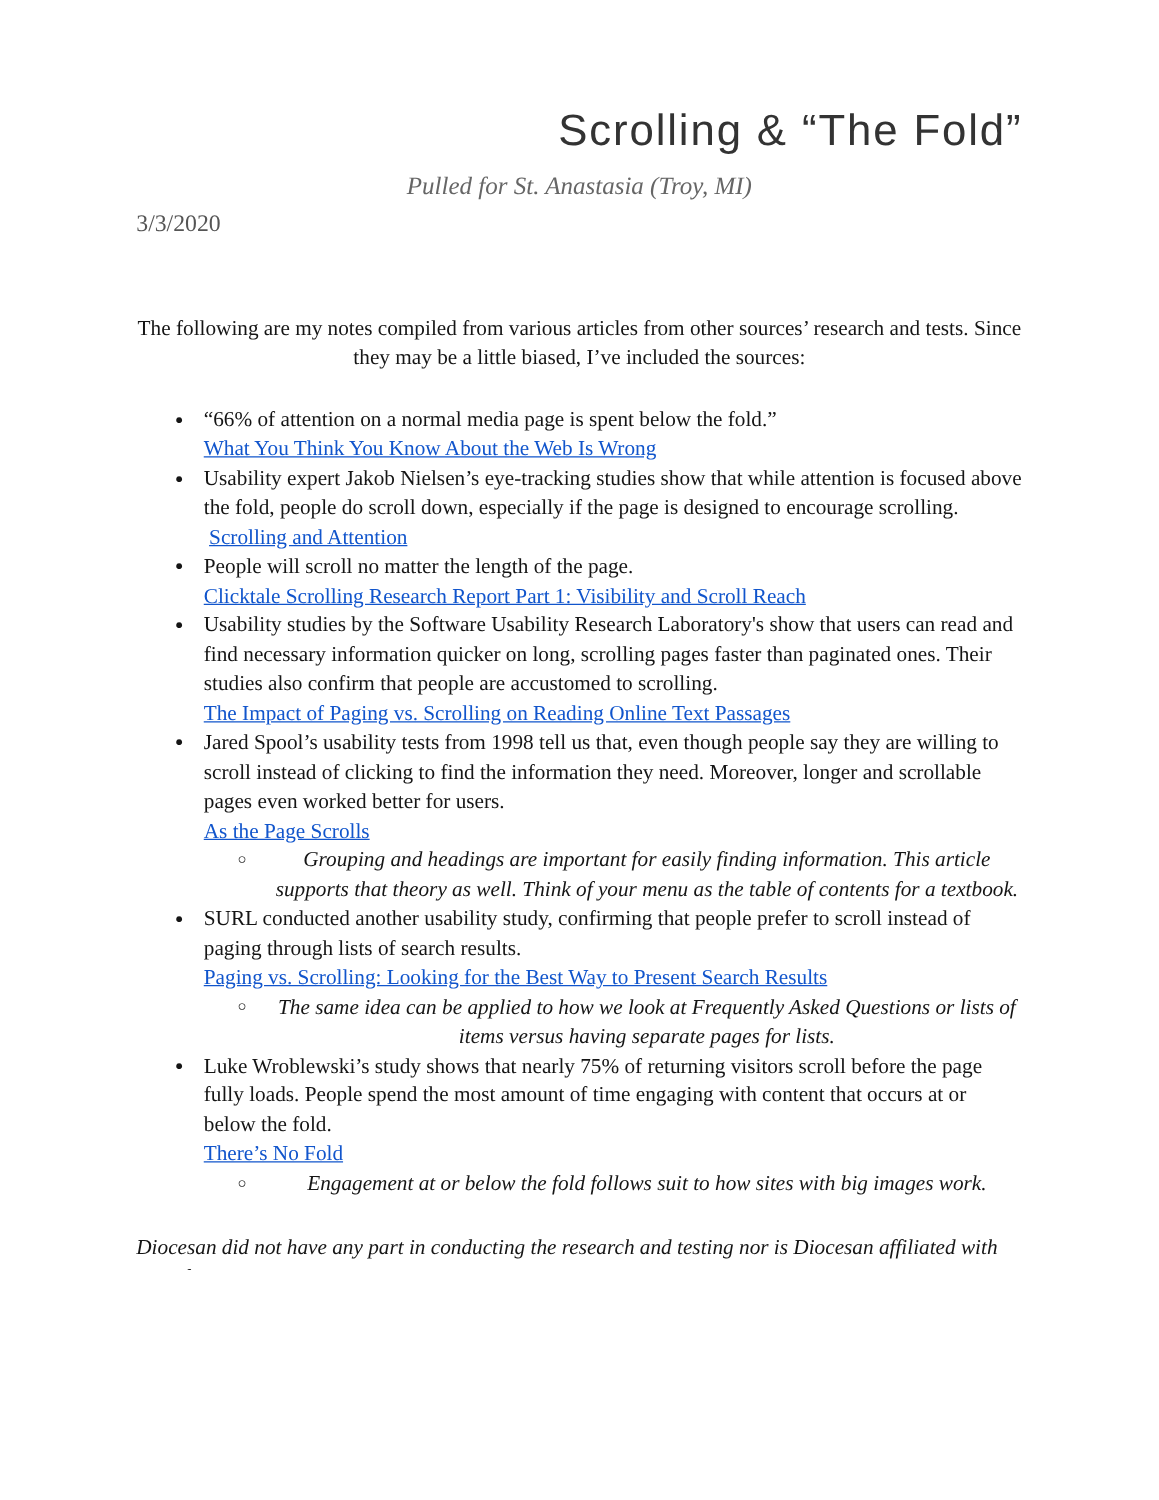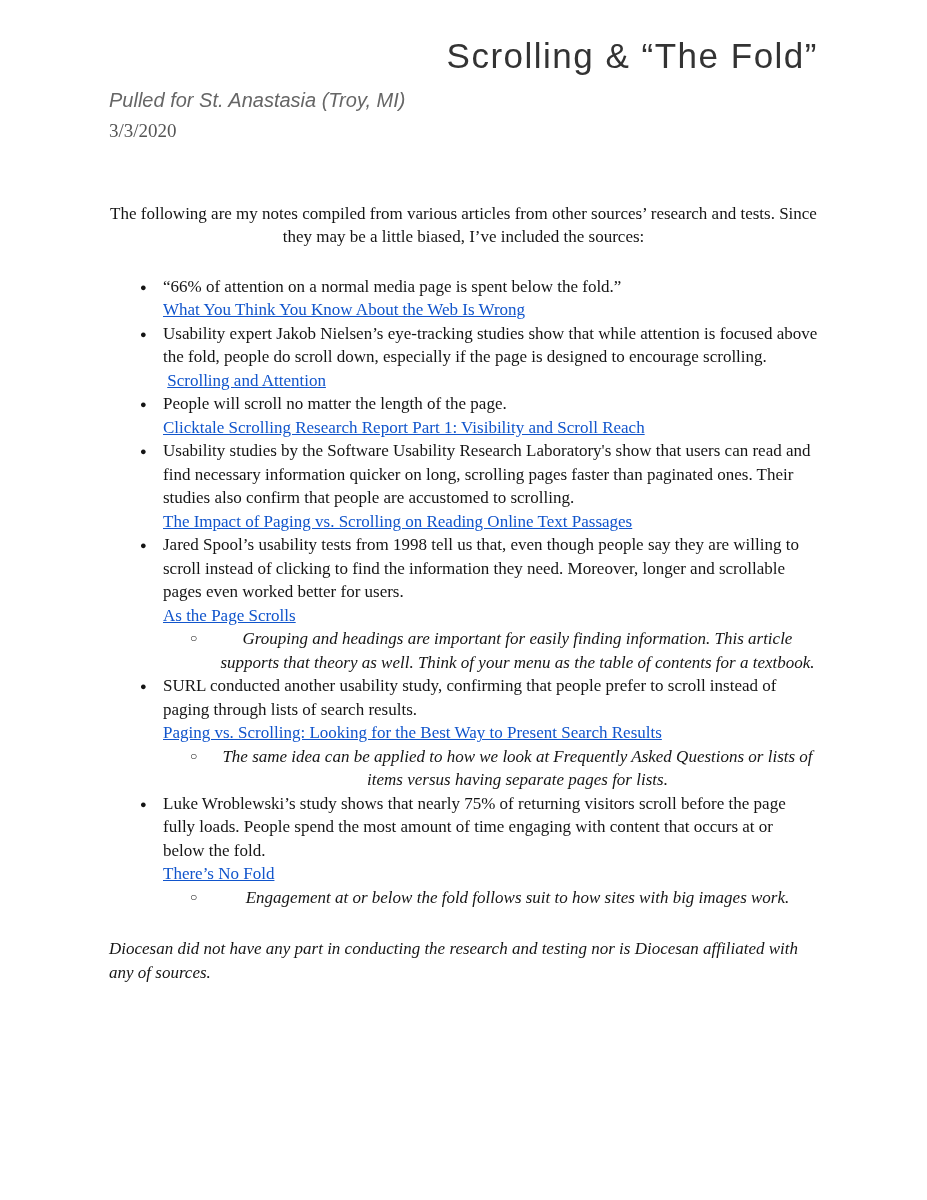--- a/index.html
+++ b/index.html
@@ -7,41 +7,41 @@
     padding: 0;
     background: #ffffff;
   }
   .page {
     position: relative;
     width: 927px;
     height: 1016px;
     margin: 0 auto;
     background: #ffffff;
     box-sizing: border-box;
-    padding: 35px 109px 0 109px;
+    padding: 84px 109px 0 109px;
     font-family: "Liberation Serif", serif;
     color: #151515;
     overflow: hidden;
   }
   .doc-title {
     font-family: "Liberation Sans", sans-serif;
     font-weight: 300;
     font-size: 35px;
     letter-spacing: 1.5px;
     color: #333333;
     text-align: right;
     line-height: 1.2;
     margin: 0;
   }
   .doc-subtitle {
-    font-family: Liberation Sans, sans-serif;
+    font-family: Liberation Serif, serif;
     font-style: italic;
     font-size: 20px;
     color: #666666;
-    text-align: left;
+    text-align: center;
     margin-top: 10px;
     line-height: 1.3;
   }
   .doc-date {
     font-family: "Liberation Serif", serif;
     font-size: 19px;
     color: #555555;
     text-align: left;
     margin-top: 6px;
     line-height: 1.3;

